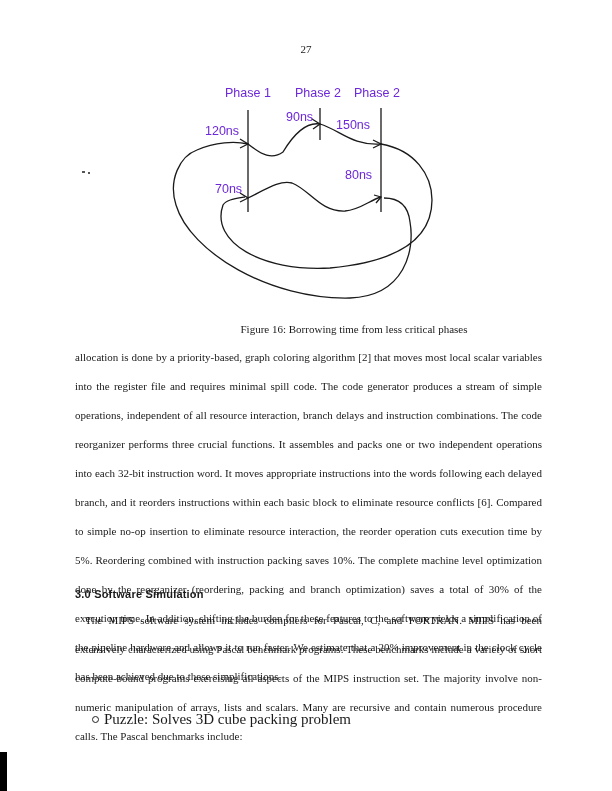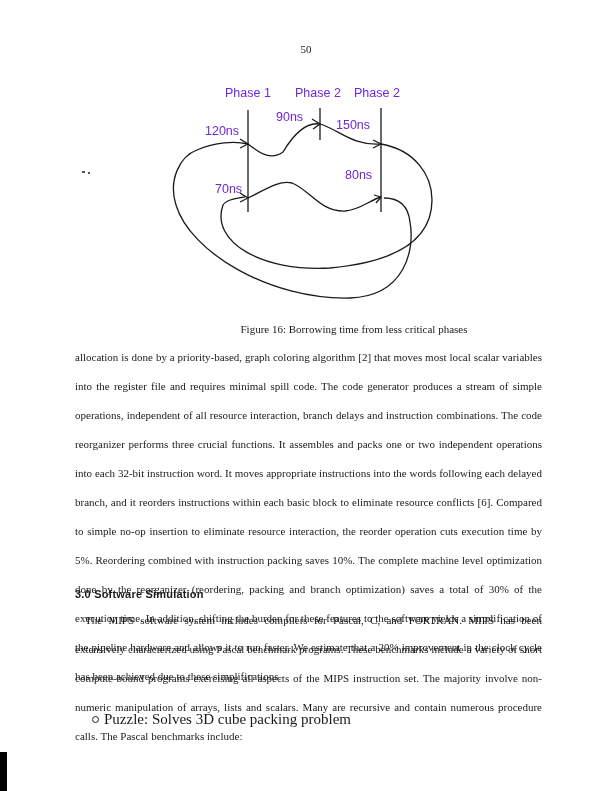--- a/index.html
+++ b/index.html
@@ -14,21 +14,21 @@
   .heading { position:absolute; left:75px; top:588px; font-family:"Liberation Sans", sans-serif; font-weight:bold; font-size:11px; letter-spacing:0.2px; }
   .bullet-list { position:absolute; left:92px; top:711px; font-size:15px; list-style:none; margin:0; padding:0; }
   .bullet-list li { position:relative; padding-left:12px; }
   .bullet-dot { position:absolute; left:0; top:5px; width:5px; height:5px; border:1px solid #222; border-radius:50%; }
   .scan-bar { position:absolute; left:0; top:752px; width:7px; height:39px; background:#000; }
   .speck { position:absolute; background:#555; }
 </style>
 </head>
 <body>
 
-<div class="page-number">50</div>
+<div class="page-number">27</div>
 
 <div class="figure">
   <svg width="612" height="330" viewBox="0 0 612 330">
     <g stroke="#1a1a1a" stroke-width="1.3" fill="none">
 
       <line x1="248" y1="110" x2="248" y2="212"></line>
       <line x1="320" y1="108" x2="320" y2="140"></line>
       <line x1="381" y1="108" x2="381" y2="212"></line>
 
       <path d="M197,150 C215,142 235,141 248,144 C262,155 272,160 283,152 C295,132 308,122 320,124 C340,130 352,146 381,144 C415,150 432,175 432,200 C432,240 395,262 330,268 C262,272 210,242 223,205 C226,200 233,199 245,197"></path>
@@ -41,21 +41,21 @@
       <polyline points="312,119 320,124 313,129"></polyline>
       <polyline points="373,140 381,144 373,148"></polyline>
       <polyline points="240,193 248,198 240,202"></polyline>
       <polyline points="374,195 381,197 376,203"></polyline>
     </g>
   </svg>
   <span class="fig-label" style="left:225px;top:86px;">Phase 1</span>
   <span class="fig-label" style="left:295px;top:86px;">Phase 2</span>
   <span class="fig-label" style="left:354px;top:86px;">Phase 2</span>
   <span class="fig-label" style="left:205px;top:124px;">120ns</span>
-  <span class="fig-label" style="left:276px;top:110px;text-align:center;">90ns</span>
+  <span class="fig-label" style="left:286px;top:110px;text-align:center;">90ns</span>
   <span class="fig-label" style="left:336px;top:118px;">150ns</span>
   <span class="fig-label" style="left:215px;top:182px;">70ns</span>
   <span class="fig-label" style="left:345px;top:168px;">80ns</span>
 </div>
 
 <div class="caption">Figure 16:   Borrowing time from less critical phases</div>
 
 <div class="para" style="top:343px;">
   <p>allocation is done by a priority-based, graph coloring algorithm [2] that moves most local scalar variables into the register file and requires minimal spill code. The code generator produces a stream of simple operations, independent of all resource interaction, branch delays and instruction combinations. The code reorganizer performs three crucial functions. It assembles and packs one or two independent operations into each 32-bit instruction word. It moves appropriate instructions into the words following each delayed branch, and it reorders instructions within each basic block to eliminate resource conflicts [6]. Compared to simple no-op insertion to eliminate resource interaction, the reorder operation cuts execution time by 5%. Reordering combined with instruction packing saves 10%. The complete machine level optimization done by the reorganizer (reordering, packing and branch optimization) saves a total of 30% of the execution time. In addition, shifting the burden for these features to the software yields a simplification of the pipeline hardware and allows it to run faster. We estimate that a 20% improvement in the clock cycle has been achieved due to these simplifications.</p>
 </div>

